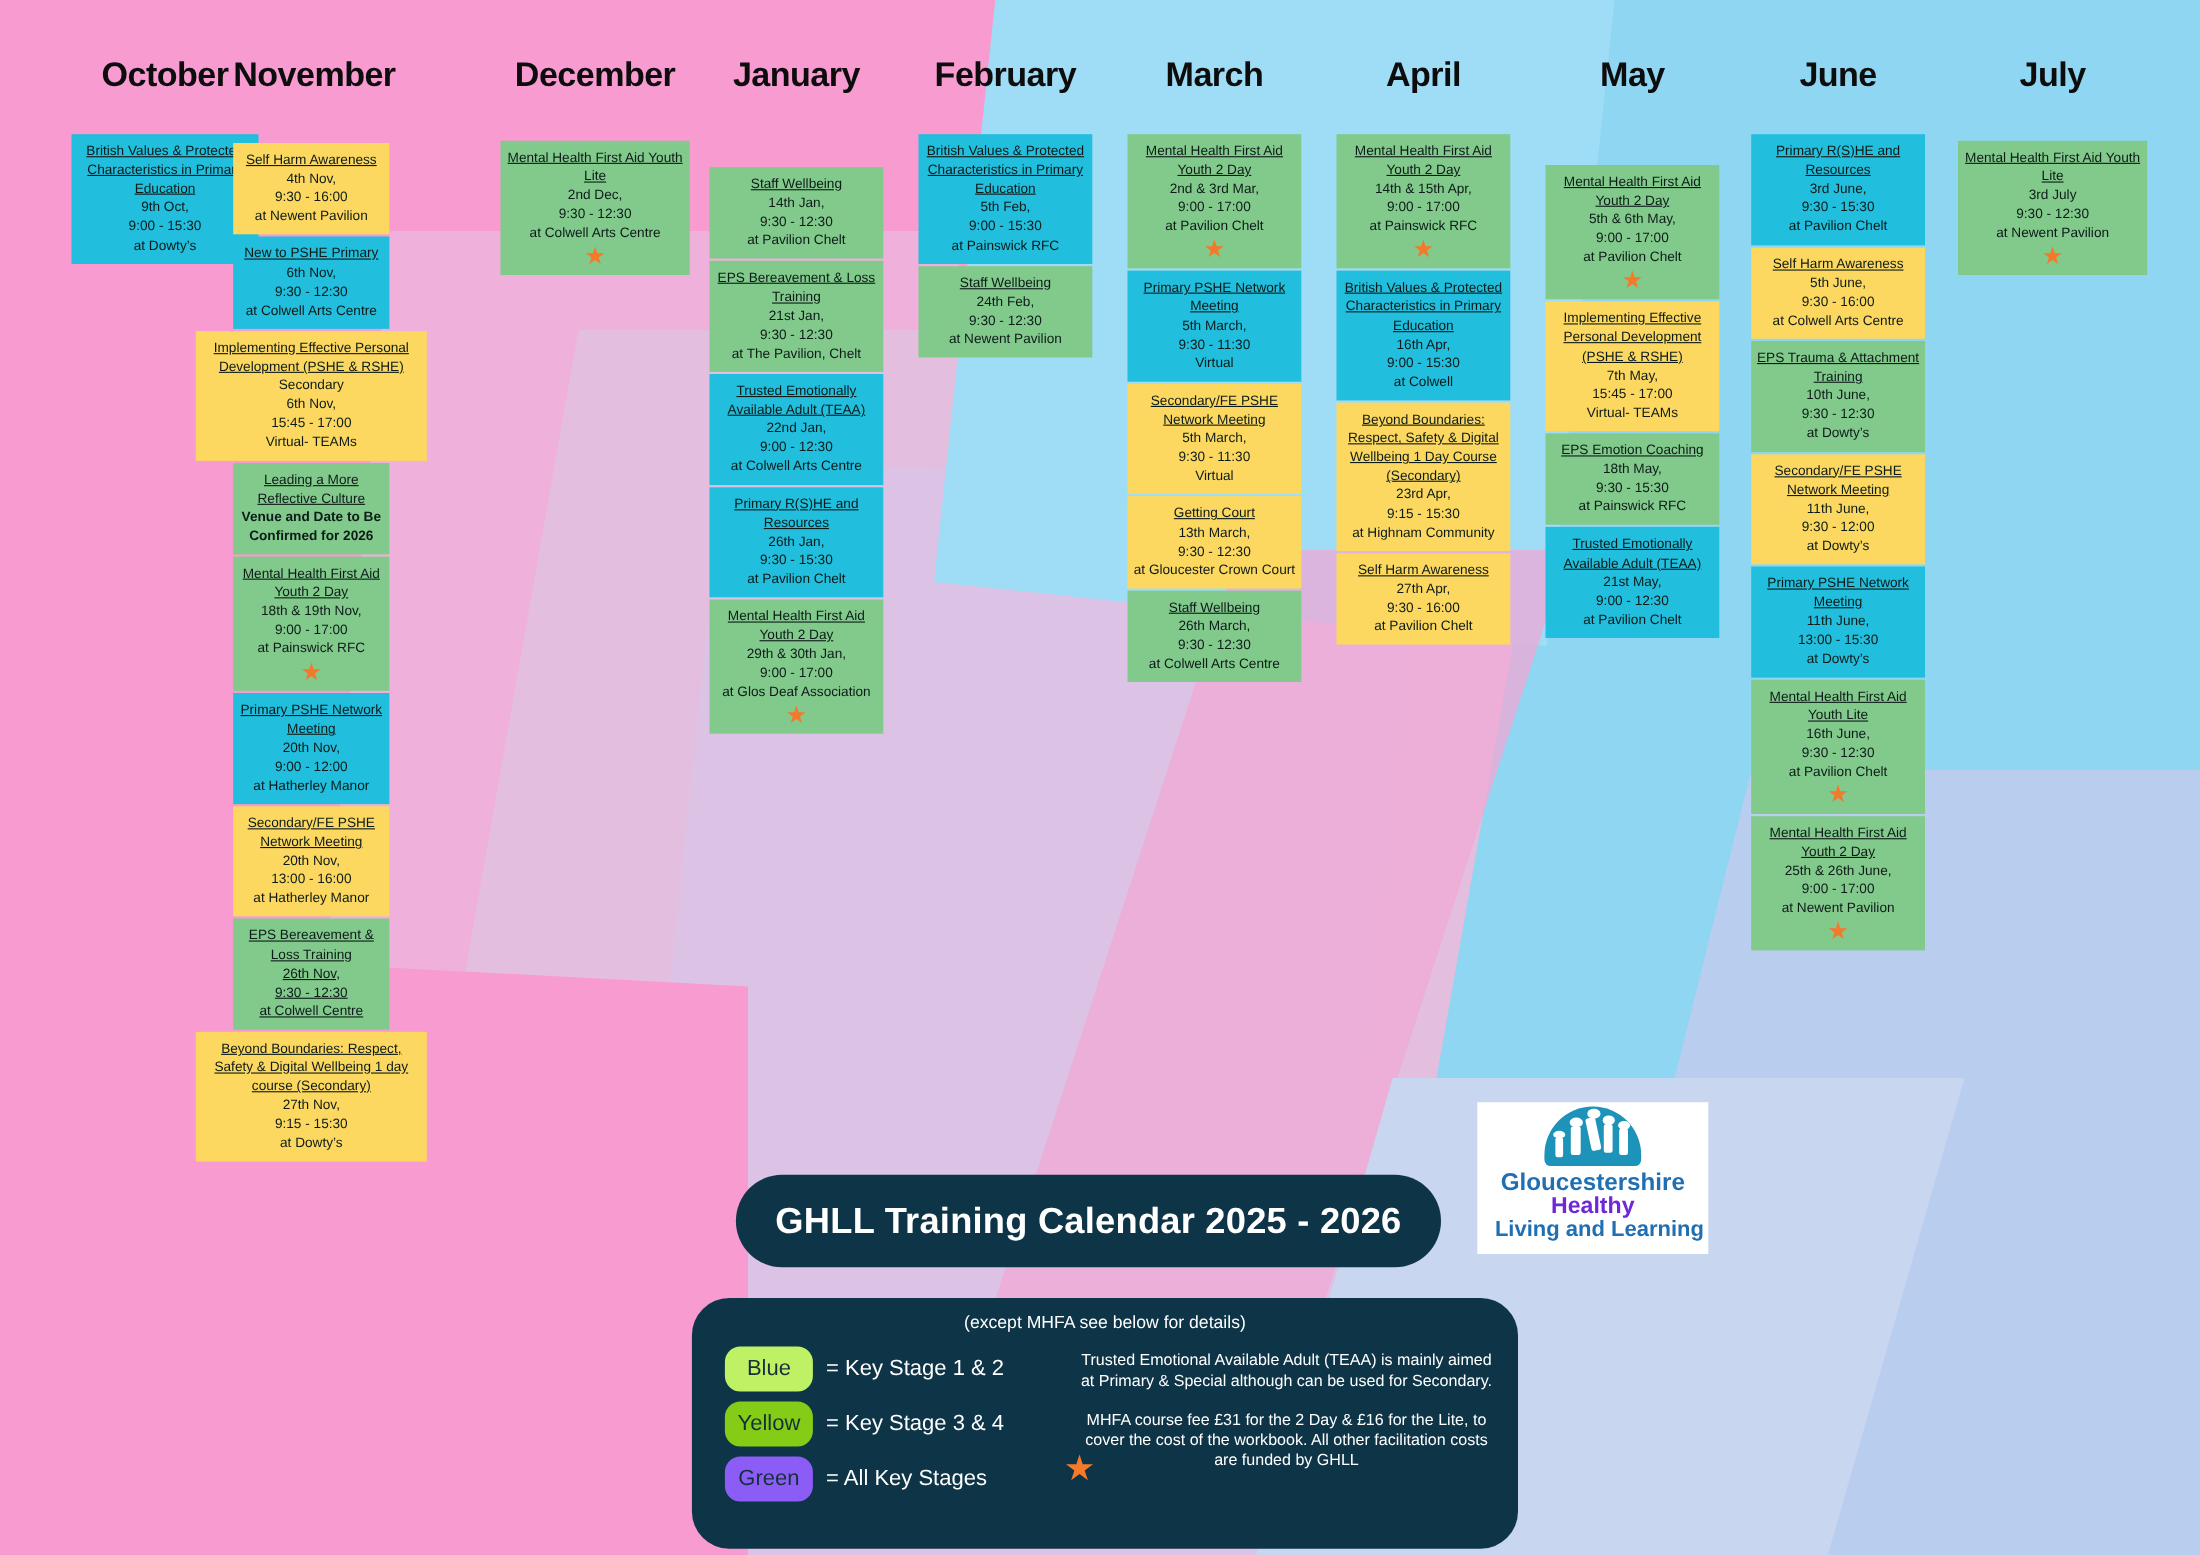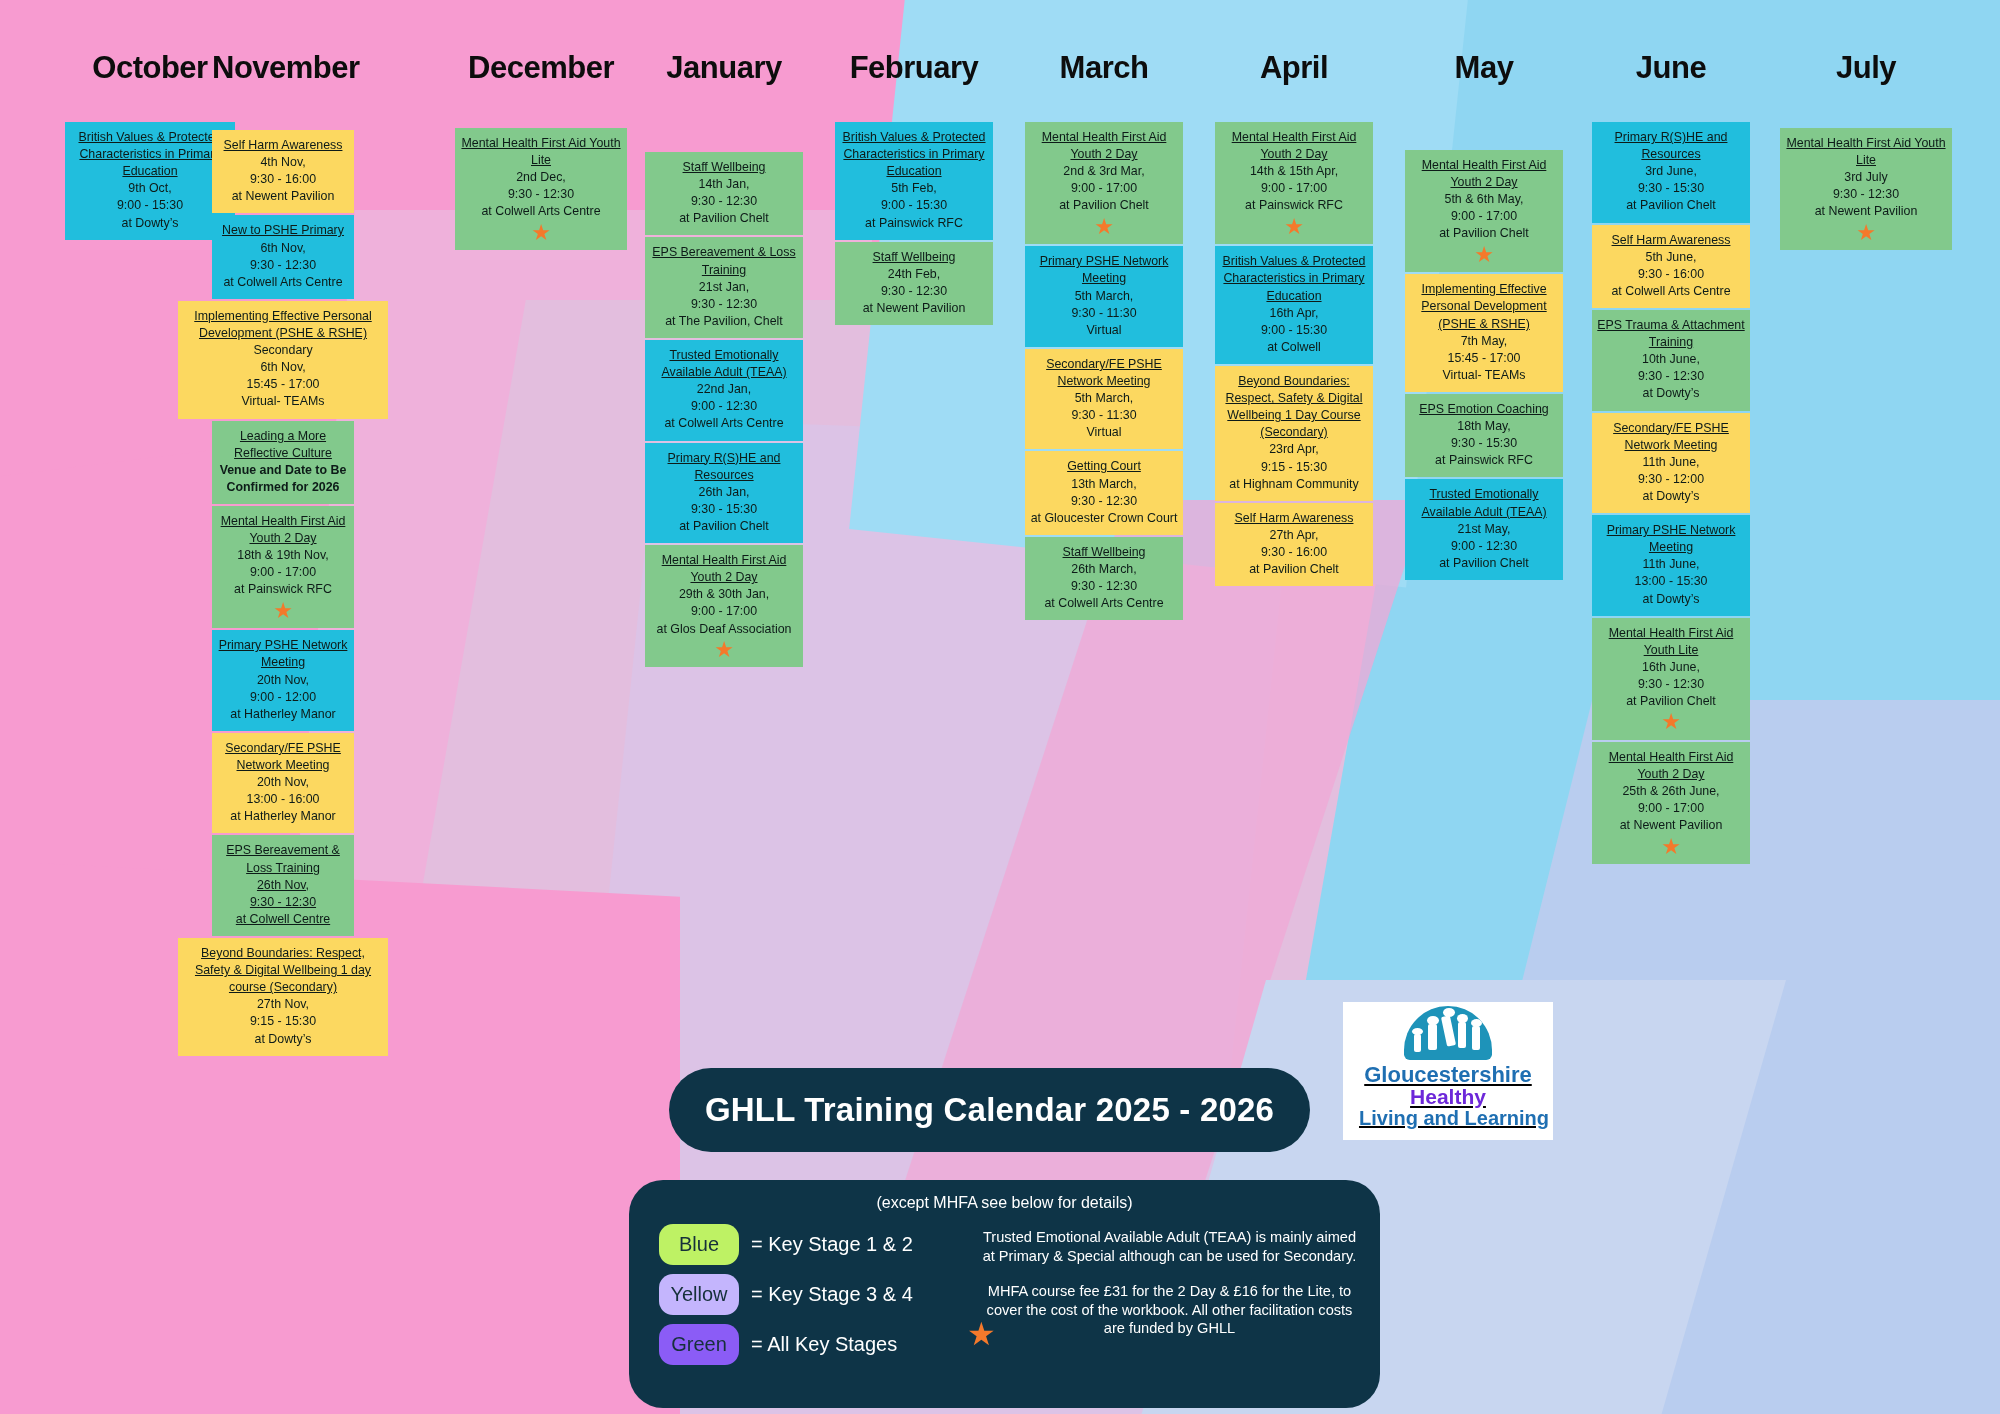--- a/index.html
+++ b/index.html
@@ -121,35 +121,35 @@
   #legend .l2{text-align:center;font-size:16px;line-height:1.35;}
   .legend-body{display:flex;margin-top:10px;}
   .legend-left{width:330px;}
   .key-row{display:flex;align-items:center;margin-bottom:9px;}
   .chip{
     width:80px;height:41px;border-radius:14px;
     display:flex;align-items:center;justify-content:center;
     font-size:20px;color:#16303a;margin-right:12px;margin-left:8px;
   }
   .chip.blue{background:#bef264;}
-  .chip.yellow{background:#c4b5fd;}
+  .chip.yellow{background:#84cc16;}
   .chip.green{background:#8b5cf6;}
   .key-label{font-size:20px;}
   .legend-right{flex:1;padding-top:4px;position:relative;}
   .legend-right p{margin:0 0 16px 0;text-align:center;font-size:14.6px;line-height:1.3;}
   .legend-star{
     position:absolute;left:-14px;bottom:24px;color:#f4792b;font-size:32px;line-height:1;
   }
 
   
   #logo{
     position:absolute;left:1343px;top:1002px;width:210px;height:138px;
     background:#ffffff;z-index:5;
     display:flex;flex-direction:column;align-items:center;
-    padding-top:4px;box-sizing:border-box;text-decoration:underline;
+    padding-top:4px;box-sizing:border-box;
   }
   #logo .dome{
     width:88px;height:54px;background:#1e93b9;
     border-radius:46px 46px 6px 6px;position:relative;overflow:hidden;
   }
   #logo .dome .fig{position:absolute;background:#ffffff;border-radius:2px;}
   #logo .l-a{font-size:22px;color:#1f6fb2;font-weight:bold;line-height:1.05;margin-top:3px;}
   #logo .l-b{font-size:21px;color:#6d28d9;font-weight:bold;line-height:1.05;}
   #logo .l-c{font-size:20px;color:#1f6fb2;font-weight:bold;line-height:1.05;margin-left:12px;}
 </style>

